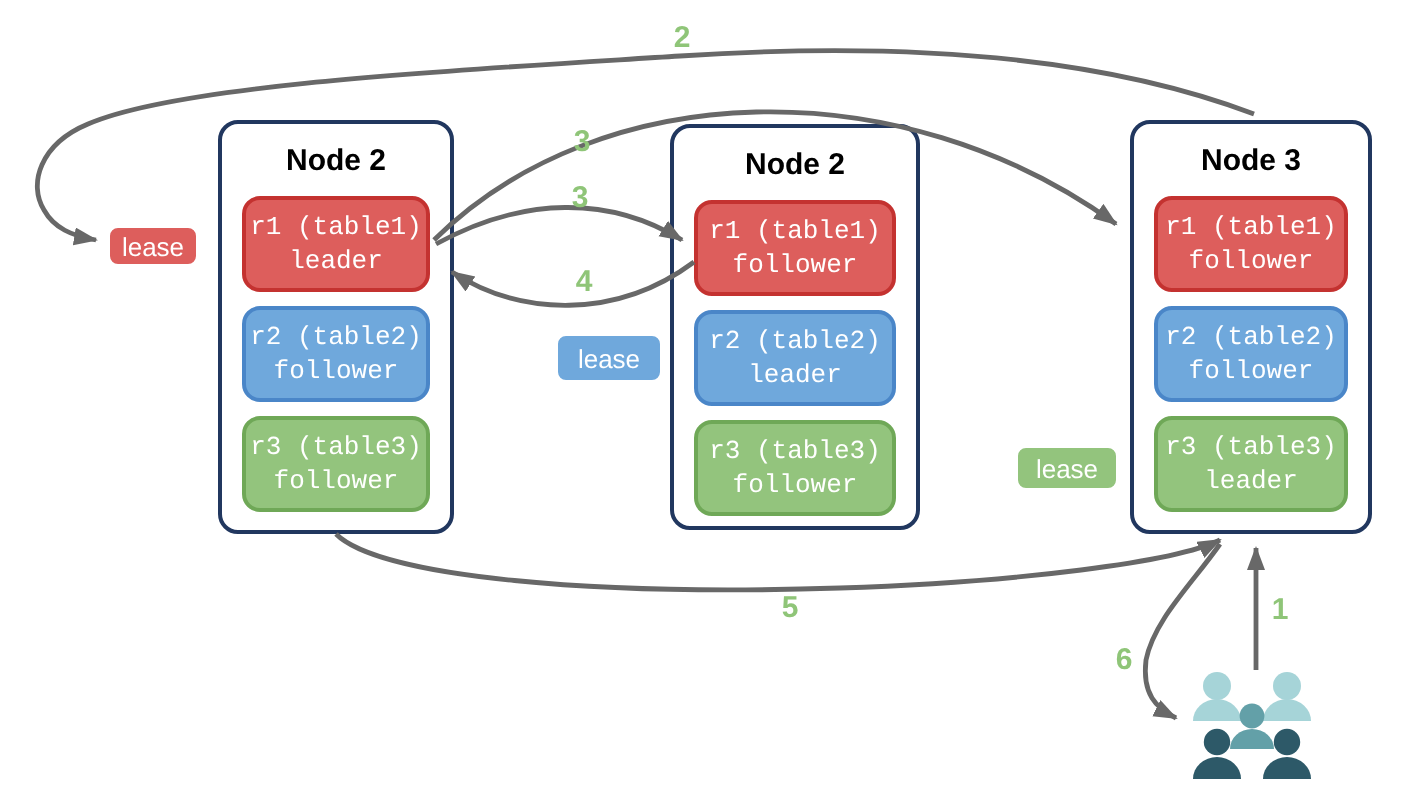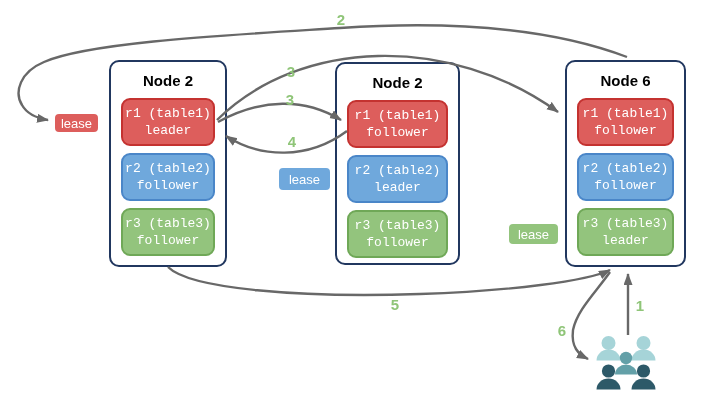--- a/index.html
+++ b/index.html
@@ -83,21 +83,21 @@
       <span>r2 (table2)</span>
       <span>leader</span>
     </div>
     <div class="replica green">
       <span>r3 (table3)</span>
       <span>follower</span>
     </div>
   </div>
 
   <div class="node" style="left:565px;top:60px;width:121px;height:207px">
-    <div class="node-title">Node 6</div>
+    <div class="node-title">Node 3</div>
     <div class="replica red">
       <span>r1 (table1)</span>
       <span>follower</span>
     </div>
     <div class="replica blue">
       <span>r2 (table2)</span>
       <span>follower</span>
     </div>
     <div class="replica green">
       <span>r3 (table3)</span>

